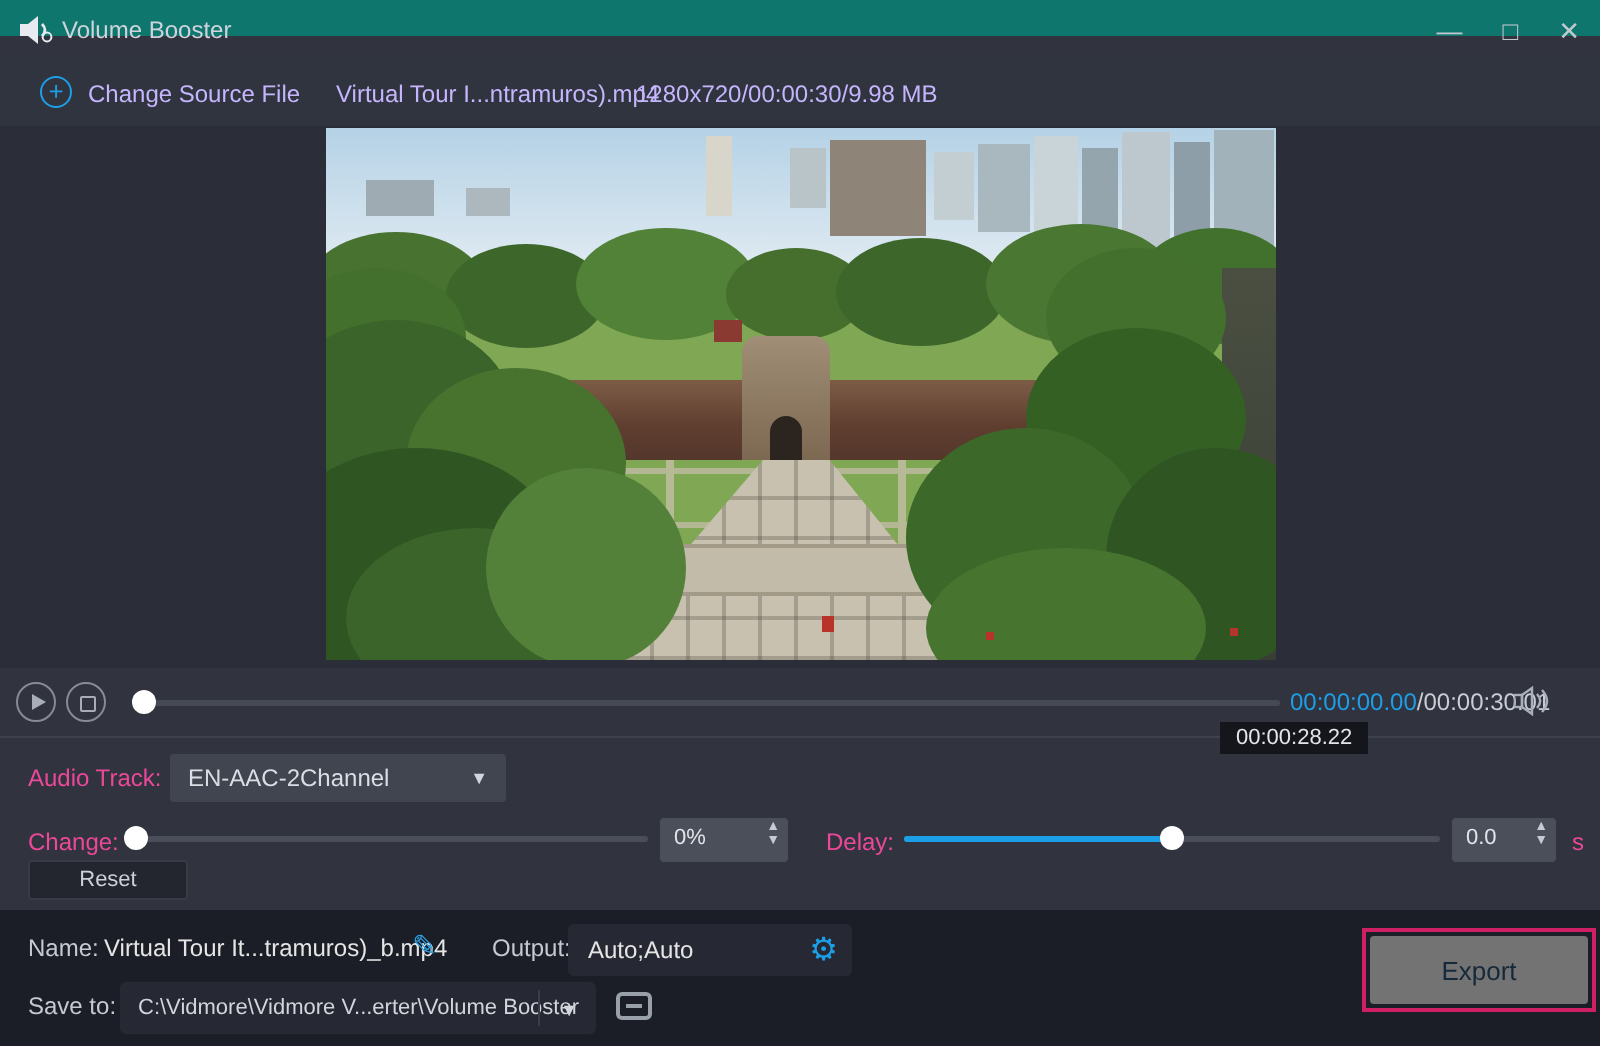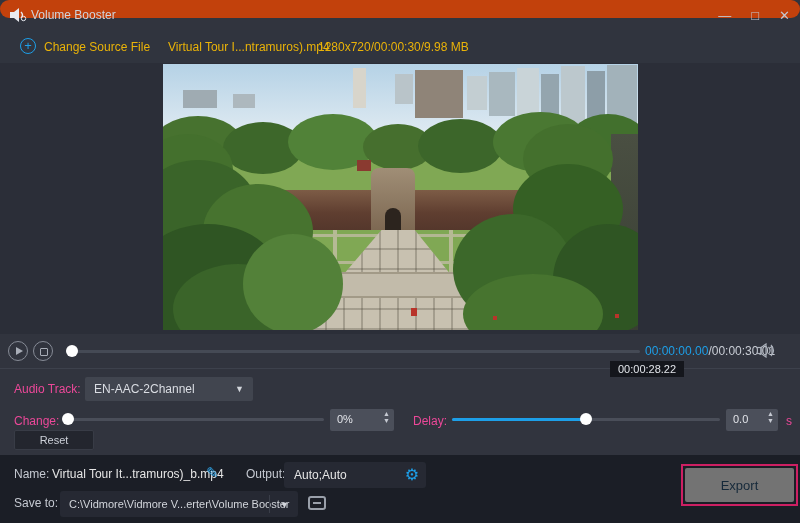--- a/index.html
+++ b/index.html
@@ -2,29 +2,29 @@
 <html><head>
 <meta charset="utf-8">
 <style>
   * { margin:0; padding:0; box-sizing:border-box; }
   html,body { width:800px; height:523px; overflow:hidden;
     font-family:"Liberation Sans","DejaVu Sans",sans-serif; background:#2c2f39; }
   .abs { position:absolute; }
   #win { position:relative; width:800px; height:523px; background:#31343e; }
 
   
-  #titlebar { position:absolute; top:0; left:0; width:800px; height:18px; background:#c2410c;border-radius:11px; }
+  #titlebar { position:absolute; top:0; left:0; width:800px; height:18px; background:#0f766e; }
   #titlebar .app-title { position:absolute; left:31px; top:8px; font-size:12px; color:#cfd3db; }
   #win-controls { position:absolute; right:10px; top:0; height:30px; display:flex; gap:20px; align-items:center; color:#c3c7d0; font-size:13px; }
   #win-controls span { cursor:default; line-height:1; }
 
   
   #toolbar { position:absolute; top:30px; left:0; width:800px; height:33px; background:#30343e; }
   .plus-circle { position:absolute; left:20px; top:39px; width:16px; height:16px; border:1.5px solid #1d9fe8; border-radius:50%; color:#1d9fe8; font-size:13px; line-height:13px; text-align:center; top:8px; }
-  #toolbar .lbl { position:absolute; top:10px; font-size:12px; color:#eab308; }
+  #toolbar .lbl { position:absolute; top:10px; font-size:12px; color:#c4b5fd; }
   #chg-label { left:44px; }
   #file-name { left:168px; color:#c6cad2; }
   #file-info { left:318px; color:#c6cad2; }
 
   
   #preview { position:absolute; top:63px; left:0; width:800px; height:271px; background:#2b2e38; }
   #video { position:absolute; left:163px; top:1px; width:475px; height:266px; overflow:hidden; background:#80a854; }
   #video div { position:absolute; }
   .sky { left:0; top:0; width:475px; height:78px; background:linear-gradient(#b5d2e6,#e4edf3); }
   .lawn { left:0; top:166px; width:475px; height:100px; background:#80a854; }

